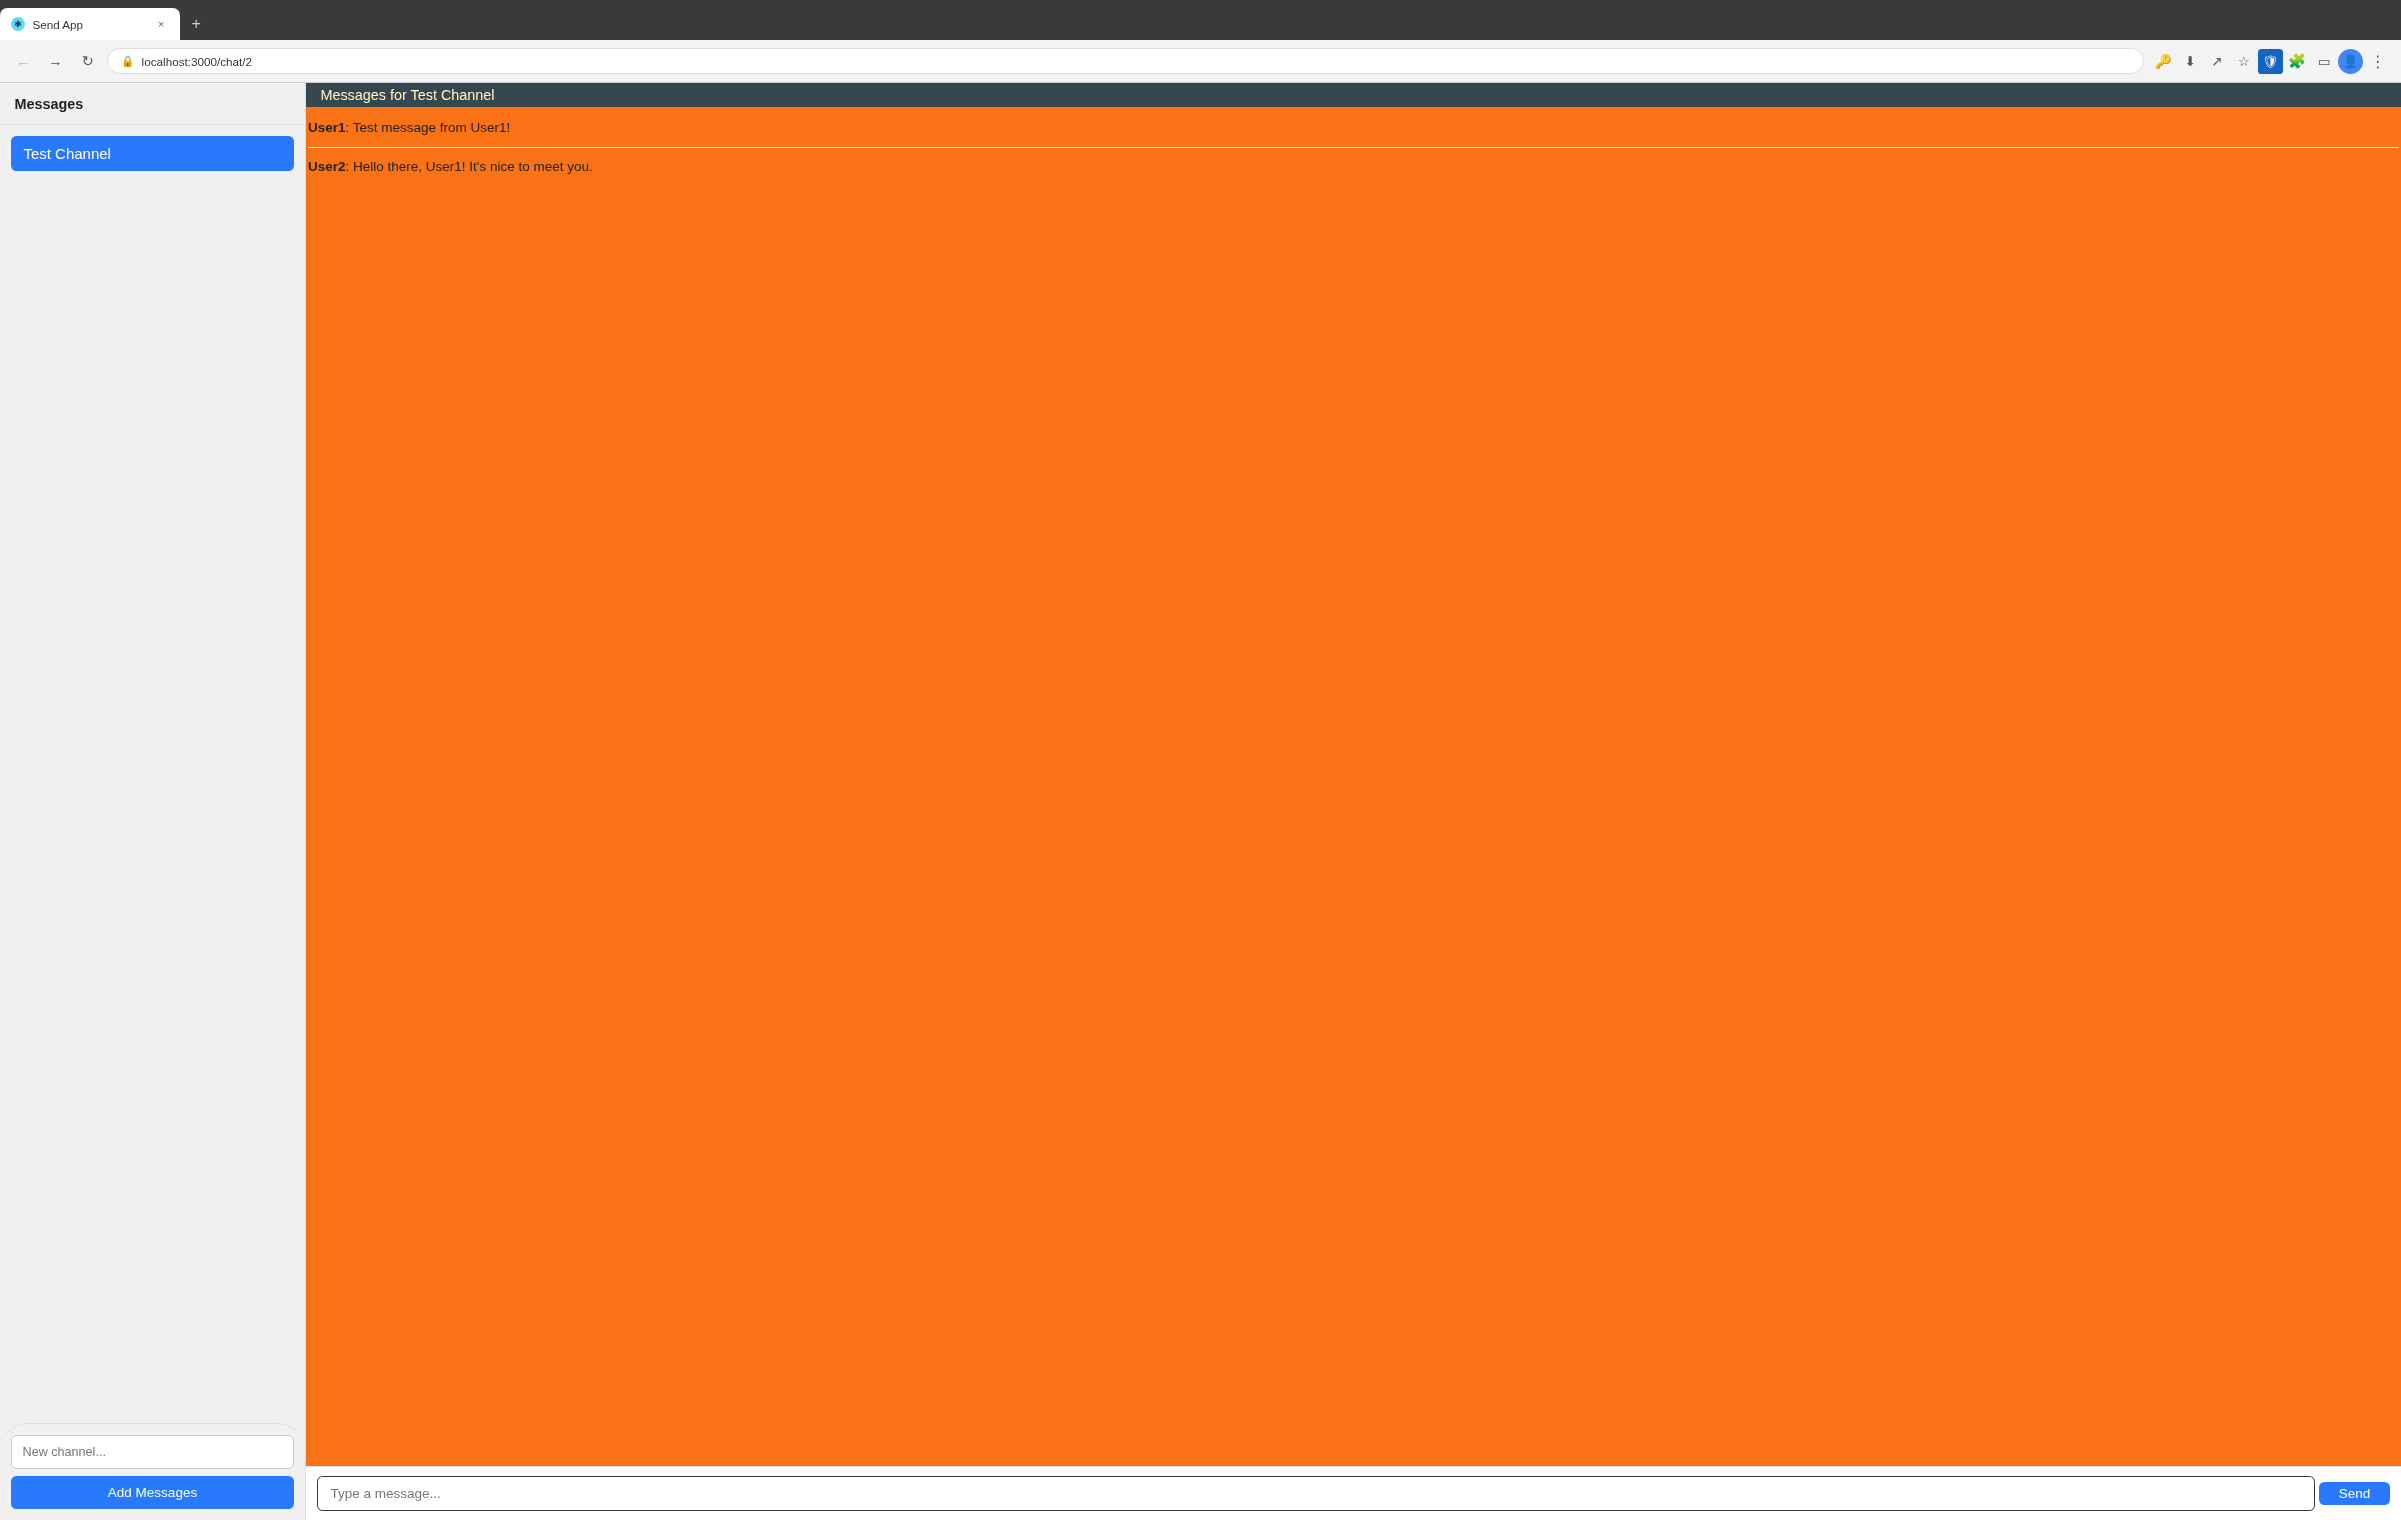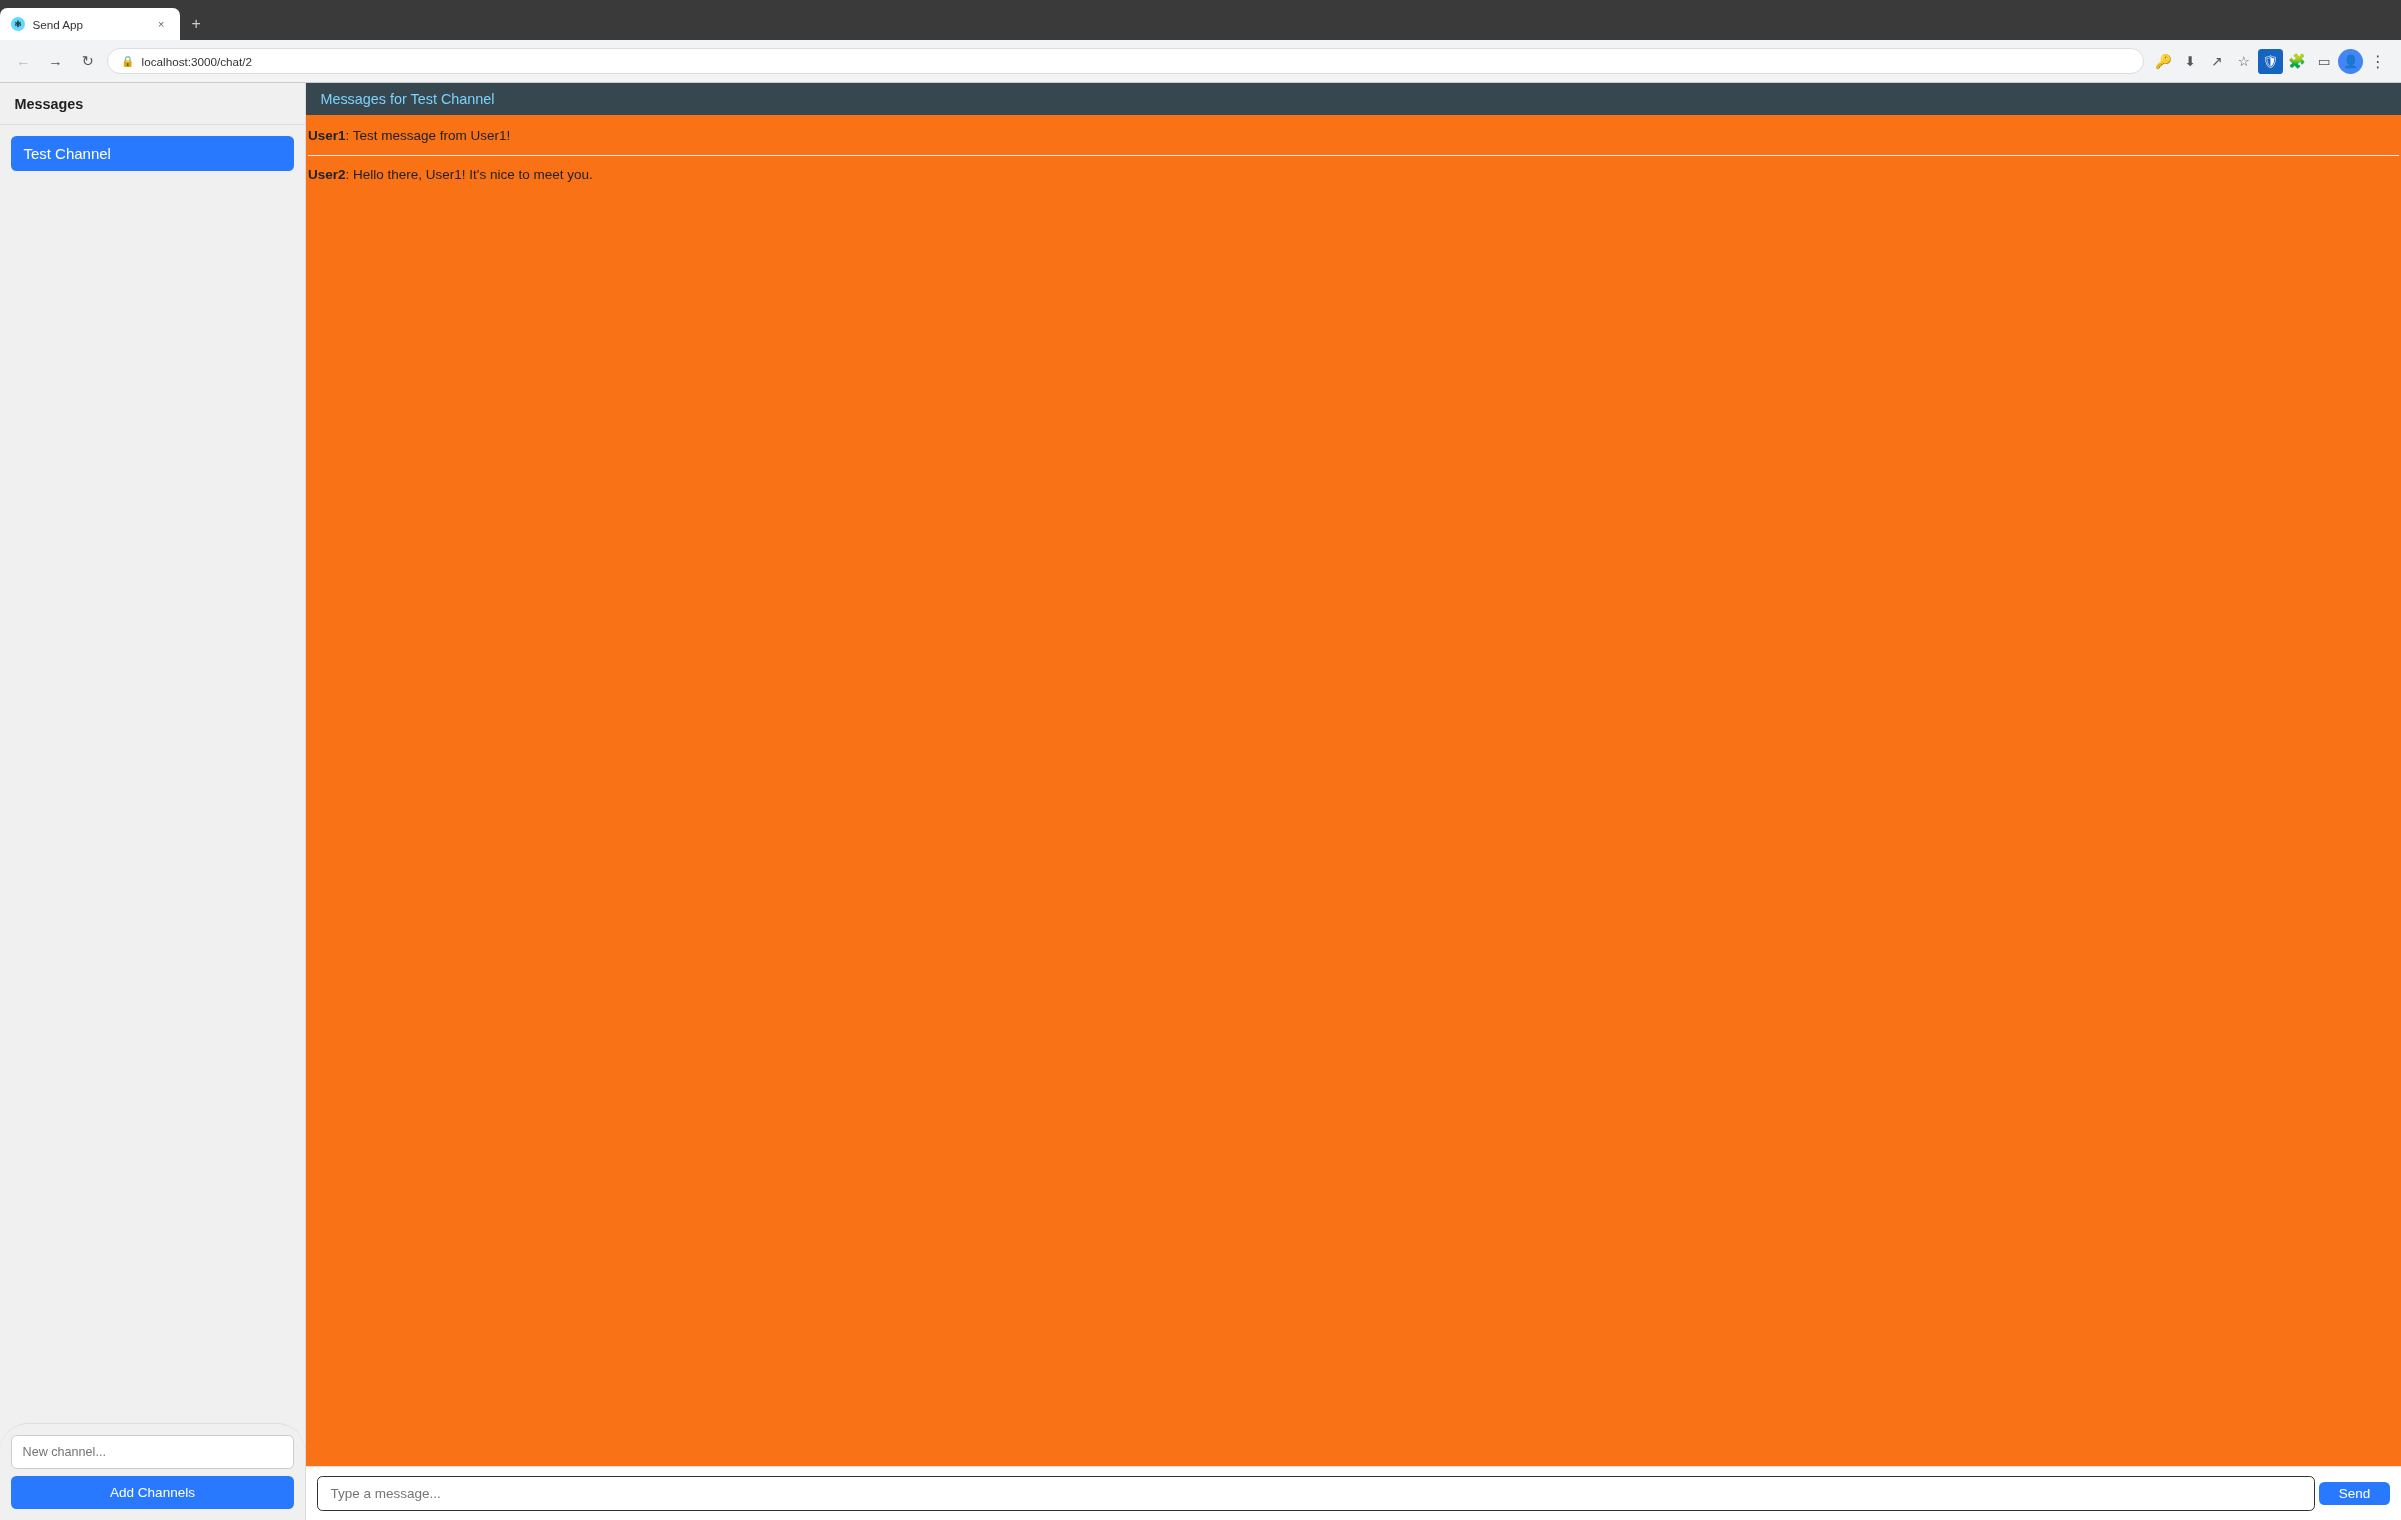--- a/index.html
+++ b/index.html
@@ -256,24 +256,24 @@
 
     
     .messages-area {
       flex: 1;
       display: flex;
       flex-direction: column;
       background: #fff;
     }
     .messages-header {
       background: #37474f;
-      color: #7dd3fc;
+      color: #fef9c3;
       padding: 10.8px 14.4px;
       font-size: 14.4px;
-      height: 32px;
+      height: 24px;
       display: flex;
       align-items: center;
     }
     .messages-list {
       flex: 1;
       padding: 2px;
       overflow-y: auto;
       background: #f97316;
     }
     .message-item {
@@ -358,21 +358,21 @@
 <div class="app-container">
   <div class="main-layout">
 
     <div class="sidebar">
       <div class="sidebar-header">Messages</div>
       <div class="channels-list">
         <div class="channel-item">Test Channel</div>
       </div>
       <div class="sidebar-footer">
         <input type="text" class="new-channel-input" placeholder="New channel..." style="">
-        <button class="add-channel-btn">Add Channels</button>
+        <button class="add-channel-btn">Add Messages</button>
       </div>
     </div>
 
     <div class="messages-area">
       <div class="messages-header">Messages for Test Channel</div>
       <div class="messages-list">
         <div class="message-item">
           <span class="message-sender">User1</span><span>: Test message from User1!</span>
         </div>
         <div class="message-item">

